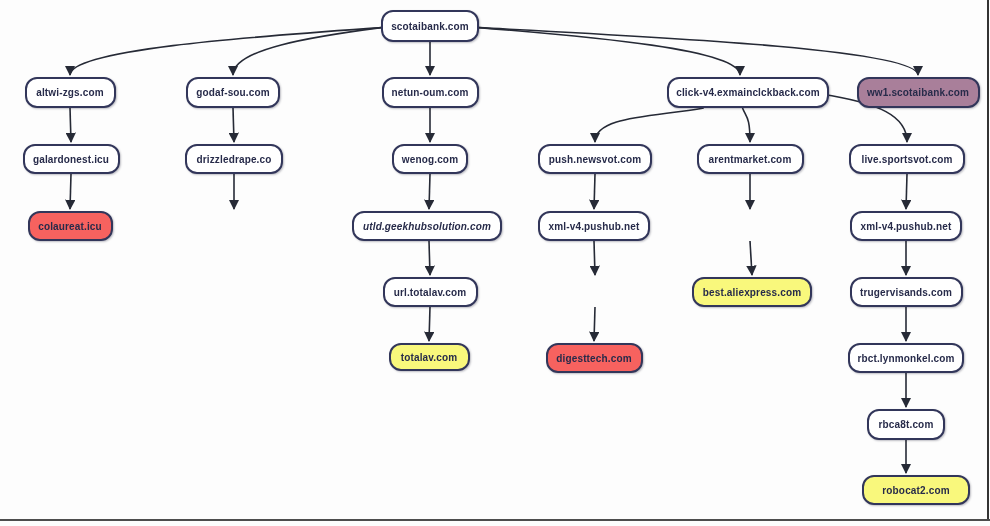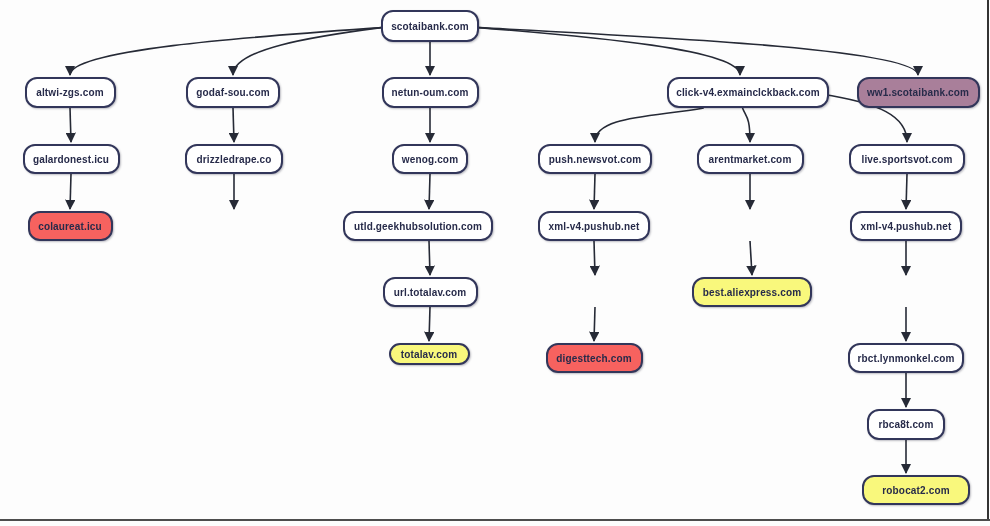--- a/index.html
+++ b/index.html
@@ -103,26 +103,27 @@
       <div class="node" style="left: 186px; top: 77px; width: 94px; height: 31px; background: rgb(255, 255, 255);">godaf-sou.com</div>
       <div class="node" style="left: 659px; top: 77px; width: 162px; height: 31px; background: rgb(255, 255, 255); margin-left: 8px;">click-v4.exmainclckback.com</div>
       <div class="node" style="left: 856.5px; top: 77px; width: 123px; height: 31px; background: rgb(169, 127, 154);">ww1.scotaibank.com</div>
       <div class="node" style="left: 22.5px; top: 144px; width: 97px; height: 30px; background: rgb(255, 255, 255);">galardonest.icu</div>
       <div class="node" style="left: 185px; top: 144px; width: 98px; height: 30px; background: rgb(255, 255, 255);">drizzledrape.co</div>
       <div class="node" style="left: 392px; top: 144px; width: 76px; height: 30px; background: rgb(255, 255, 255);">wenog.com</div>
       <div class="node" style="left: 538px; top: 144px; width: 114px; height: 30px; background: rgb(255, 255, 255);">push.newsvot.com</div>
       <div class="node" style="left: 849px; top: 144px; width: 116px; height: 30px; background: rgb(255, 255, 255);">live.sportsvot.com</div>
       <div class="node" style="left: 696.5px; top: 144px; width: 107px; height: 30px; background: rgb(255, 255, 255);">arentmarket.com</div>
       <div class="node" style="left: 27.5px; top: 211px; width: 85px; height: 30px; background: rgb(247, 98, 95); text-align: right;">colaureat.icu</div>
-      <div class="node" style="left: 343px; top: 211px; width: 150px; height: 30px; background: rgb(255, 255, 255);">utld.geekhubsolution.com</div>
+      <div class="node" style="left: 352px; top: 211px; width: 150px; height: 30px; background: rgb(255, 255, 255); font-style: italic;">utld.geekhubsolution.com</div>
       <div class="node" style="left: 538px; top: 211px; width: 112px; height: 30px; background: rgb(255, 255, 255);">xml-v4.pushub.net</div>
       <div class="node" style="left: 850px; top: 211px; width: 112px; height: 30px; background: rgb(255, 255, 255);">xml-v4.pushub.net</div>
       <div class="node" style="left: 382.5px; top: 277px; width: 95px; height: 30px; background: rgb(255, 255, 255);">url.totalav.com</div>
       <div class="node" style="left: 692px; top: 277px; width: 120px; height: 30px; background: rgb(249, 248, 124);">best.aliexpress.com</div>
-      <div class="node" style="left: 388.5px; top: 343px; width: 81px; height: 22px; background: rgb(249, 248, 124);">totalav.com</div>
+      <div class="node" style="left: 849.5px; top: 277px; width: 113px; height: 30px; background: rgb(255, 255, 255);">trugervisands.com</div>
+      <div class="node" style="left: 388.5px; top: 343px; width: 81px; height: 28px; background: rgb(249, 248, 124);">totalav.com</div>
       <div class="node" style="left: 545.5px; top: 343px; width: 97px; height: 30px; background: rgb(247, 98, 95);">digesttech.com</div>
       <div class="node" style="left: 848px; top: 343px; width: 116px; height: 30px; background: rgb(255, 255, 255);">rbct.lynmonkel.com</div>
       <div class="node" style="left: 867px; top: 409px; width: 78px; height: 31px; background: rgb(255, 255, 255);">rbca8t.com</div>
       <div class="node" style="left: 862px; top: 475px; width: 108px; height: 30px; background: rgb(249, 248, 124);">robocat2.com</div>
     </div>
   <div class="frame-right"></div>
   <div class="frame-bottom"></div>
 </div>
 
 </body></html>

